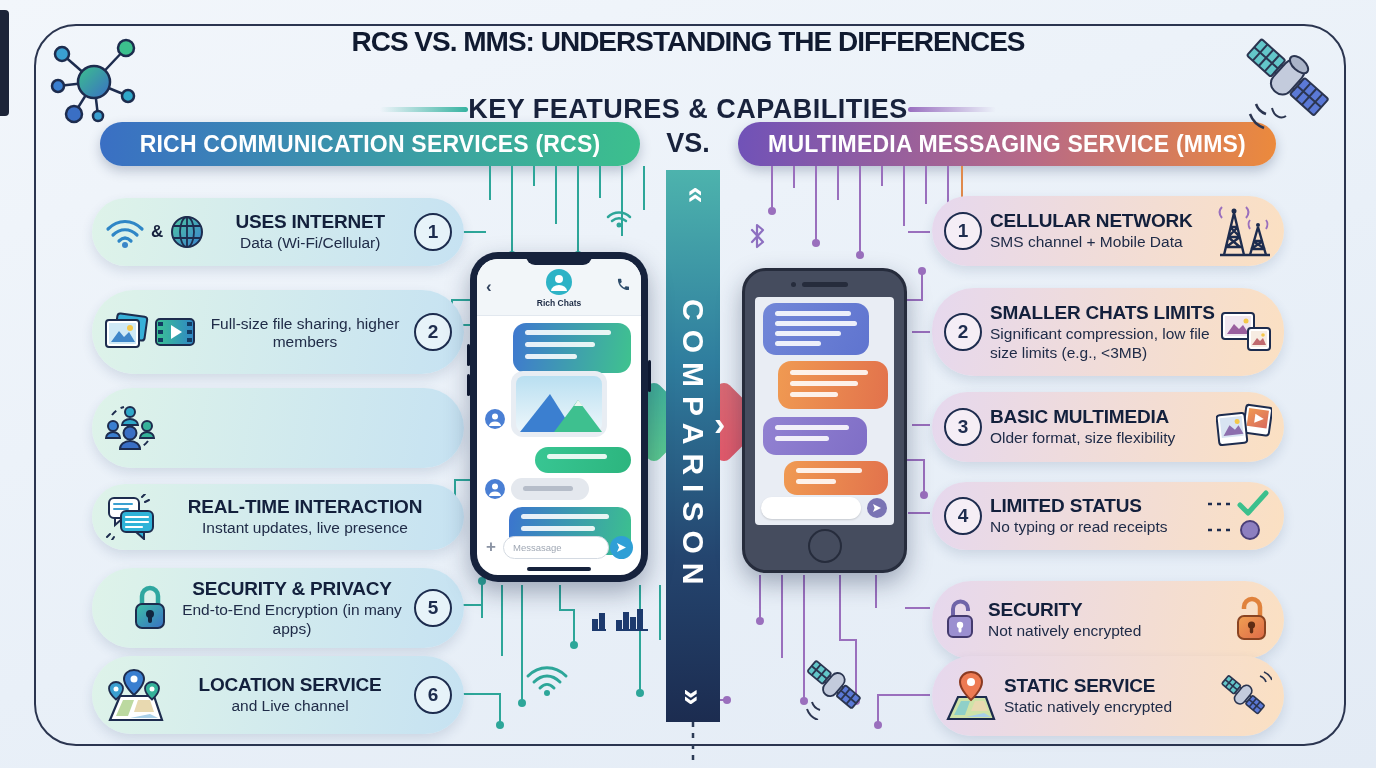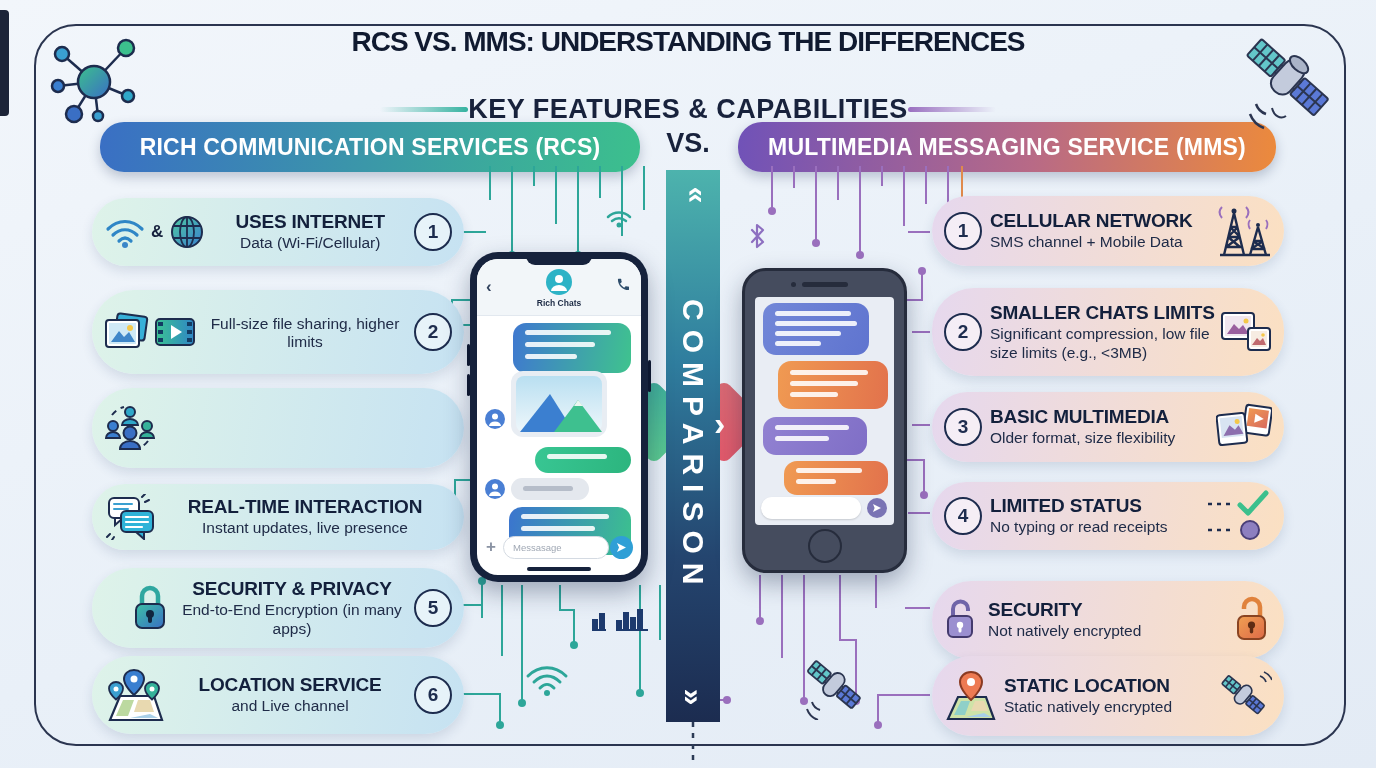--- a/index.html
+++ b/index.html
@@ -11,21 +11,21 @@
   .edge-bar{position:absolute;left:0;top:10px;width:9px;height:106px;background:#1c2438;border-radius:0 4px 4px 0;}
   
   .title{position:absolute;left:0;top:26px;width:1376px;text-align:center;
     font-size:28px;font-weight:800;letter-spacing:-1px;color:#101a30;}
   .subtitle-row{position:absolute;left:0;top:74px;width:1376px;display:flex;align-items:center;justify-content:center;margin-top:20px;}
   .subtitle{font-size:27px;font-weight:700;letter-spacing:.5px;color:#18223c;}
   .subline{width:88px;height:5px;border-radius:3px;}
   .subline.l{background:linear-gradient(to right,rgba(53,178,160,0),#35b2a0);}
   .subline.r{background:linear-gradient(to right,#9a6fc0,rgba(154,111,192,0));}
   
-  .colpill{position:absolute;top:122px;height:50px;border-radius:24px;display:flex;align-items:center;justify-content:center;
+  .colpill{position:absolute;top:122px;height:44px;border-radius:24px;display:flex;align-items:center;justify-content:center;
     color:#fff;font-size:23px;font-weight:800;letter-spacing:.2px;box-shadow:0 5px 12px rgba(30,50,90,.25);}
   .colpill.rcs{left:100px;width:540px;background:linear-gradient(95deg,#3a6fc4,#3cc08d);}
   .colpill.mms{left:738px;width:538px;background:linear-gradient(95deg,#7052b8,#b86a86 55%,#ec8a3c);}
   .vs{position:absolute;left:648px;top:128px;width:80px;text-align:center;font-size:27px;font-weight:800;color:#18223c;}
   
   .pill{position:absolute;border-radius:42px;display:flex;align-items:center;box-sizing:border-box;
     padding:0 12px;box-shadow:0 5px 12px rgba(40,70,110,.14);}
   .pill.L{left:92px;width:372px;background:linear-gradient(100deg,#def3e9,#c6e2f2);}
   .pill.R{left:932px;width:352px;background:linear-gradient(100deg,#e6d8ee,#fbe0c2);}
   .itext{flex:1;min-width:0;padding:0 4px;}
@@ -304,21 +304,21 @@
         <rect x="4" y="6" width="5" height="4" fill="#123b63"></rect>
           <rect x="4" y="14" width="5" height="4" fill="#123b63"></rect>
           <rect x="4" y="22" width="5" height="4" fill="#123b63"></rect>
         <rect x="33" y="6" width="5" height="4" fill="#123b63"></rect>
           <rect x="33" y="14" width="5" height="4" fill="#123b63"></rect>
           <rect x="33" y="22" width="5" height="4" fill="#123b63"></rect>
         <polygon points="17,9 28,16 17,23" fill="#fff"></polygon>
       </svg>
     </div>
     <div class="itext">
-      <div class="idesc">Full-size file sharing, higher limits</div>
+      <div class="idesc">Full-size file sharing, higher members</div>
     </div>
     <div class="num">2</div>
   </div>
 
   <div class="pill L" style="top:388px;height:80px">
     <div class="icons">
       <svg width="52" height="50">
         <g stroke="#1d2c4e" stroke-width="2">
           <path d="M8 12 A22 22 0 0 1 20 4" fill="none" stroke-dasharray="6 5"></path>
           <path d="M44 38 A22 22 0 0 1 32 46" fill="none" stroke-dasharray="6 5"></path>
@@ -518,21 +518,21 @@
       <svg width="52" height="54">
         <polygon points="4,50 14,28 42,28 50,50" fill="#cfe3a8" stroke="#1d2c4e" stroke-width="2.2"></polygon>
         <polygon points="10,46 17,32 26,32 21,46" fill="#8fd0c8"></polygon>
         <polygon points="27,42 31,32 40,32 44,42" fill="#e8d9b0"></polygon>
         <polygon points="22,48 40,44 47,48" fill="#a8cfe8"></polygon>
         <path d="M27 3 c6.5 0 11 4.5 11 10 c0 8 -11 18 -11 18 s-11 -10 -11 -18 c0 -5.5 4.5 -10 11 -10 z" fill="#ed7a52" stroke="#8a3a22" stroke-width="2"></path>
         <circle cx="27" cy="13" r="4" fill="#fff"></circle>
       </svg>
     </div>
     <div class="itext">
-      <div class="ititle">STATIC LOCATION</div>
+      <div class="ititle">STATIC SERVICE</div>
       <div class="idesc">Static natively encrypted</div>
     </div>
     <div class="icons">
       <svg width="56" height="52">
         <g transform="rotate(40 28 26)" stroke="#2b3550" stroke-width="1.6">
           <rect x="3" y="20" width="16" height="11" rx="1.5" fill="#63c6c9"></rect>
           <path d="M8 20 V31 M13 20 V31 M3 25.5 H19" fill="none"></path>
           <rect x="34" y="20" width="16" height="11" rx="1.5" fill="#5b79d6"></rect>
           <path d="M39 20 V31 M44 20 V31 M34 25.5 H50" fill="none"></path>
           <rect x="19" y="22" width="15" height="7" fill="#9aa6bd"></rect>

